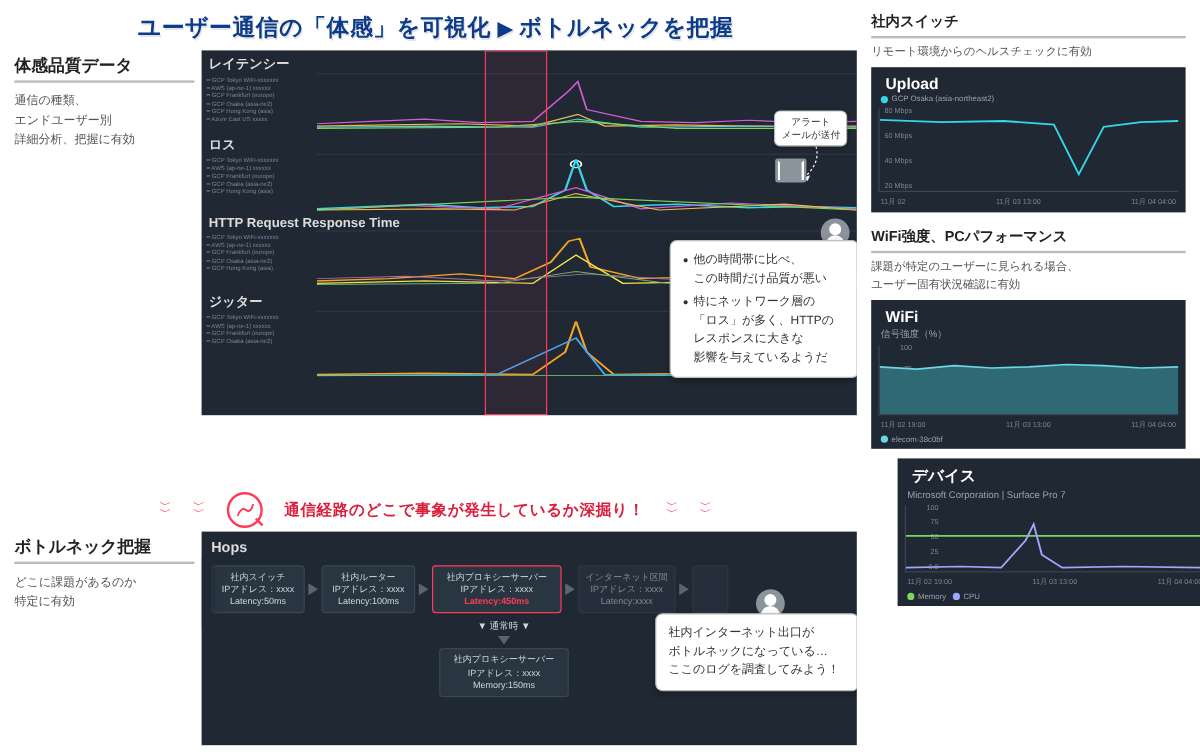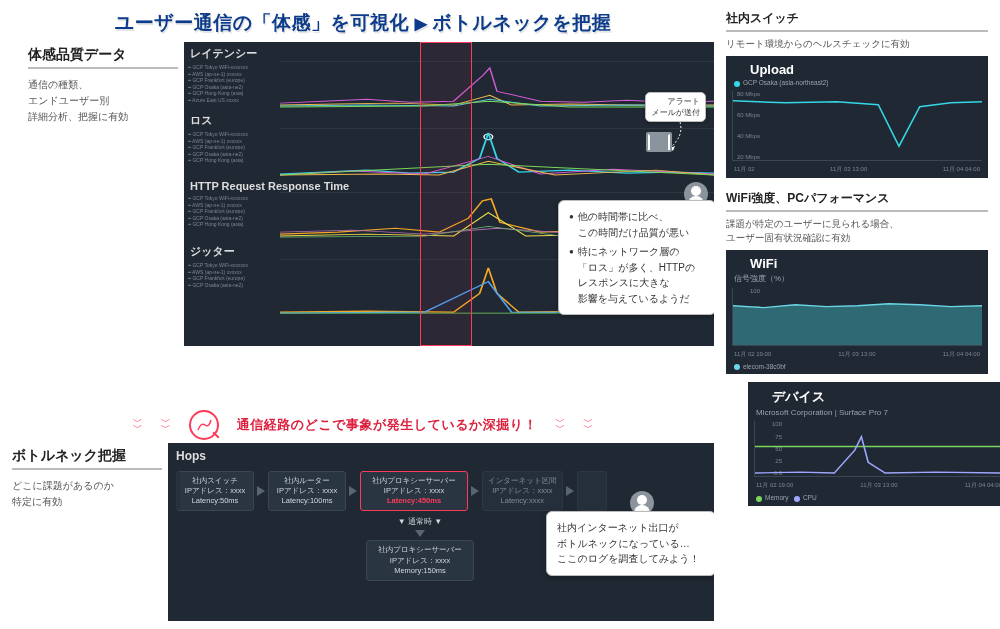--- a/index.html
+++ b/index.html
@@ -115,21 +115,21 @@
   }
   .alert-bubble {
     position: absolute;
     top: 50px;
     right: 8px;
     background: #fff;
     border: 1px solid #bbb;
     border-radius: 5px;
     padding: 3px 5px;
     font-size: 8px;
-    text-align: right;
+    text-align: center;
     z-index: 6;
     box-shadow: 0 1px 3px rgba(0,0,0,.25);
   }
   .mail-icon {
     position: absolute;
     top: 90px;
     right: 42px;
     width: 26px;
     height: 20px;
     background: #8b939c;
@@ -250,21 +250,21 @@
   .right .section{margin-bottom:12px;}
   .right .section h4{
     font-size:12px;font-weight:700;color:#222;
     border-bottom:2px solid #bbb;padding-bottom:3px;margin-bottom:5px;
   }
   .right .section p{font-size:9.5px;color:#555;line-height:1.5;margin-bottom:5px;}
   .mini{
     background:#1f2833;width:100%;position:relative;
     color:#cfd6dd;font-size:9px;
   }
-  .mini .mtitle{font-size:13px;font-weight:700;color:#fff;padding:6px 24px 2px;}
+  .mini .mtitle{font-size:13px;font-weight:700;color:#fff;padding:6px 12px 2px;}
   .mini .msub{font-size:8px;color:#9aa3ad;padding:0 8px 4px;}
   .mini .mplot{height:70px;margin:0 6px 4px;position:relative;border-left:1px solid #3a4654;border-bottom:1px solid #3a4654;}
   .mini .ylabels{position:absolute;left:-3px;top:0;bottom:0;width:30px;font-size:6px;color:#7d8590;display:flex;flex-direction:column;justify-content:space-between;text-align:right;pointer-events:none;}
   .mini .xlabels{display:flex;justify-content:space-between;font-size:6px;color:#7d8590;padding:0 8px 4px;}
   .mini .leg{font-size:6.5px;color:#9aa3ad;padding:0 8px 4px;}
   .mini .leg .dot{display:inline-block;width:6px;height:6px;border-radius:50%;margin-right:3px;vertical-align:middle;}
   .clip{overflow:hidden;}
   .hops-cover{
     position:absolute;left:-8px;top:-6px;bottom:-12px;width:14px;
     background:linear-gradient(90deg,#1f2833 30%,transparent);
@@ -273,21 +273,21 @@
 </head>
 <body>
 
 <div class="left">
   <div class="main-title">
     <span>ユーザー通信の「体感」を可視化</span>
     <span class="tri"> ▶ </span>
     <span>ボトルネックを把握</span>
   </div>
 
-  <div class="row" style="height:364px;margin-left:16px;">
+  <div class="row" style="height:364px;">
     <div class="sidecol">
       <h3>体感品質データ</h3>
       <p style="white-space:pre-line;">通信の種類、
 エンドユーザー別
 詳細分析、把握に有効</p>
     </div>
 
     <div class="dash clip" style="height:304px;">
       <div class="highlight-col"></div>
 

